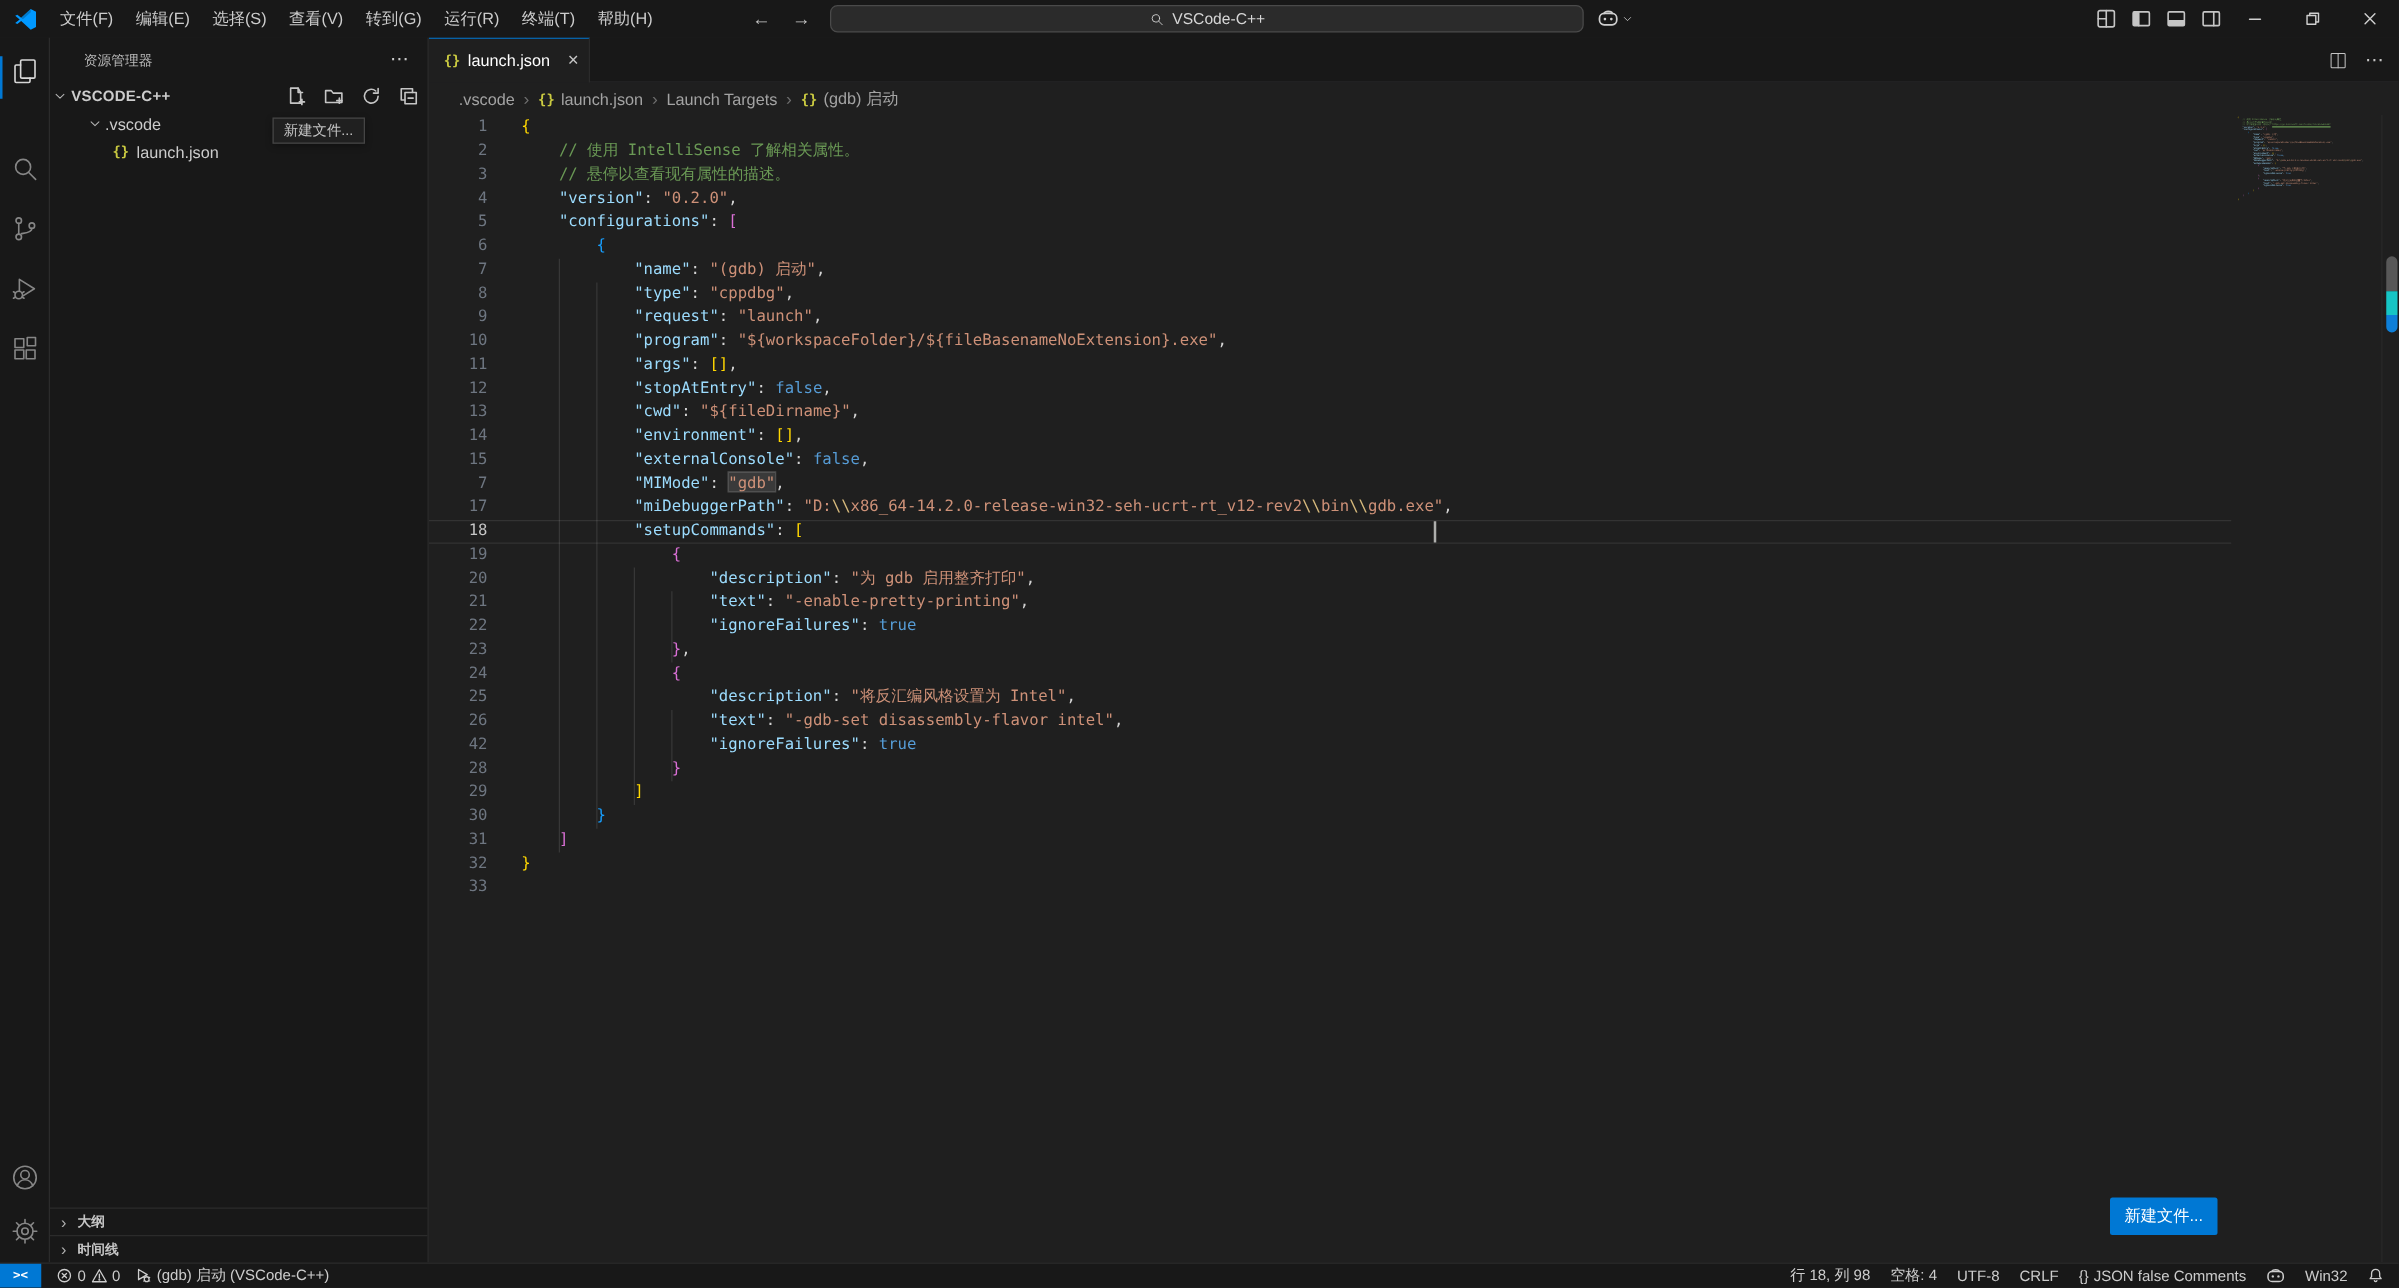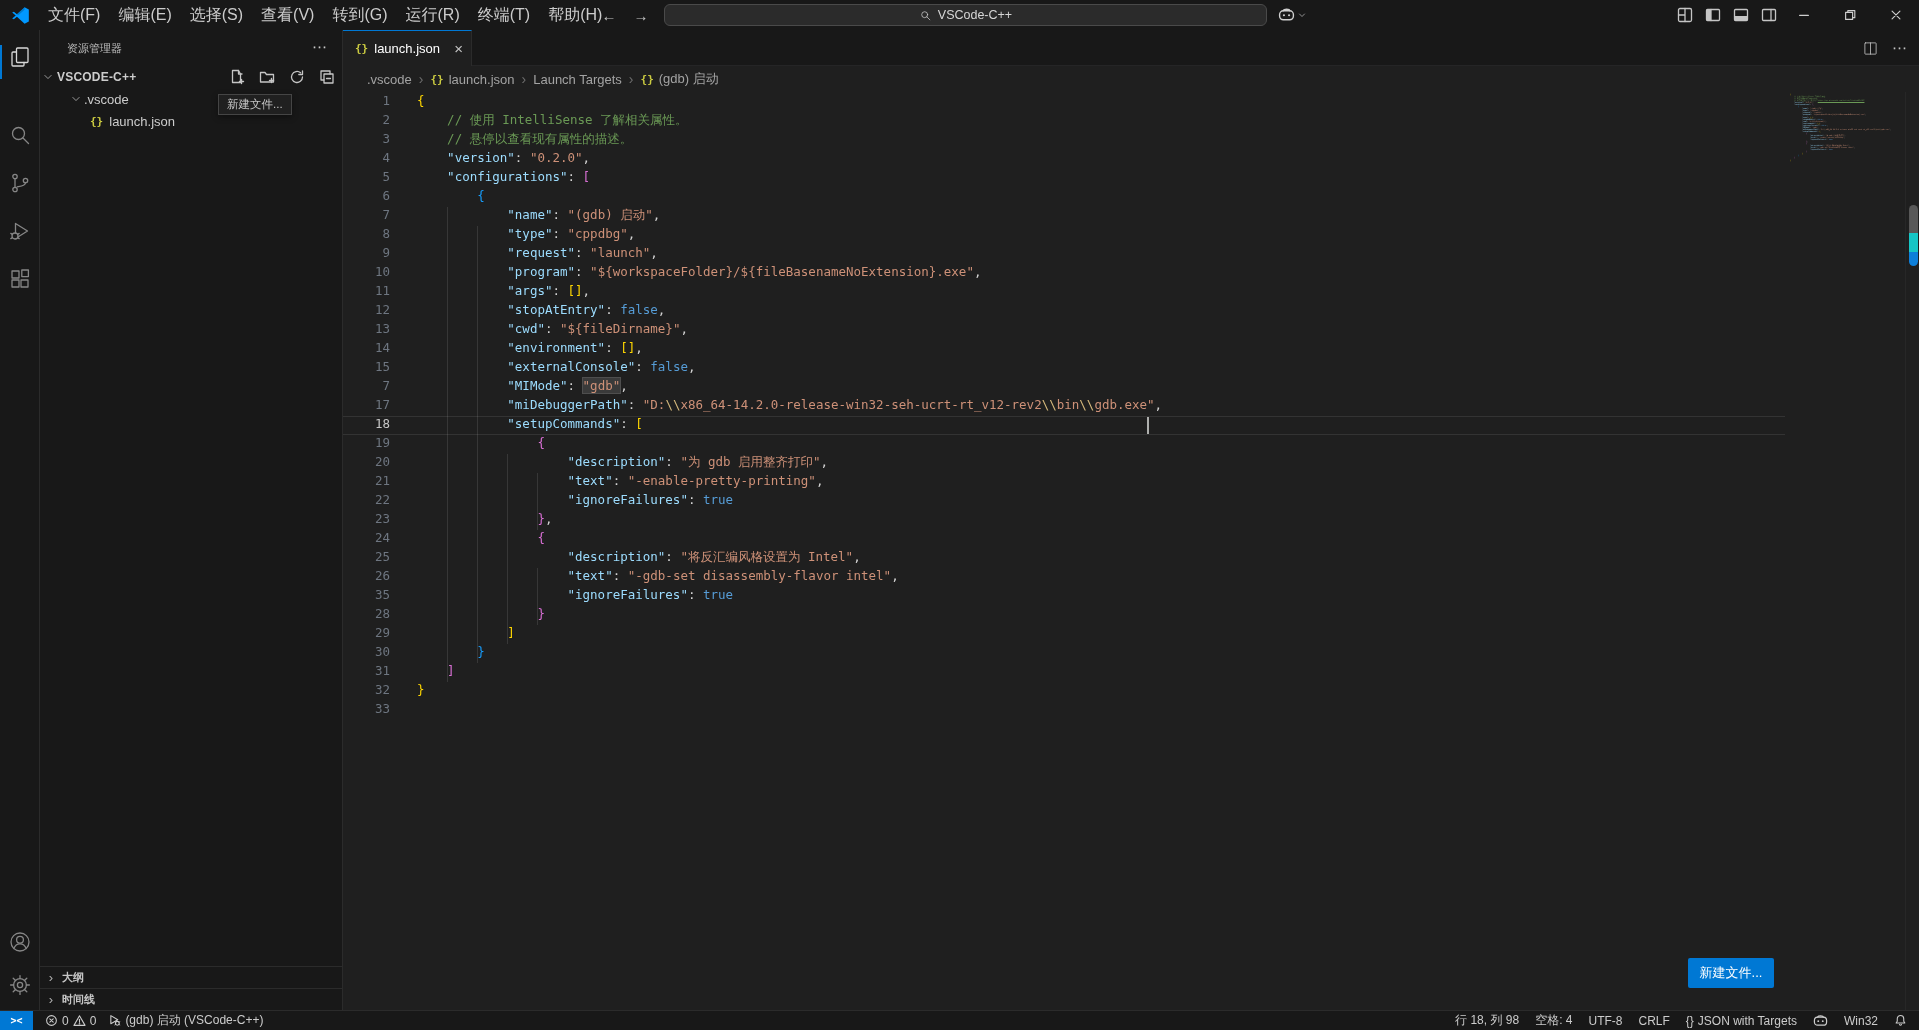--- a/index.html
+++ b/index.html
@@ -13,21 +13,21 @@
   html,body{width:1919px;height:1030px;overflow:hidden;background:var(--editor-bg);
     font-family:"Liberation Sans",sans-serif;color:var(--text)}
   .window{position:relative;width:1919px;height:1030px;background:var(--editor-bg)}
   svg{display:block}
   .ico{stroke:currentColor;fill:none;stroke-width:1.3;stroke-linecap:round;stroke-linejoin:round}
 
   
   .titlebar{position:absolute;left:0;top:0;width:1919px;height:30px;background:var(--panel-bg);
     display:flex;align-items:center;z-index:50}
   .vslogo{margin:0 10px 0 12px}
-  .menu-item{padding:0 9px;font-size:16px;color:var(--text);line-height:30px;cursor:default}
+  .menu-item{padding:0 9px;font-size:13px;color:var(--text);line-height:30px;cursor:default}
   .nav-arrow{position:absolute;top:0;height:30px;width:26px;display:flex;align-items:center;justify-content:center;color:#c5c5c5;font-size:15px}
   .nav-back{left:596px}.nav-fwd{left:628px}
   .searchbox{position:absolute;left:664px;top:4px;width:603px;height:22px;background:#2b2b2b;
     border:1px solid #4a4a4a;border-radius:6px;display:flex;align-items:center;justify-content:center;
     gap:6px;font-size:12.5px;color:#d6d6d6}
   .copilot-tb{position:absolute;left:1278px;top:6px;display:flex;align-items:center;gap:3px;color:#cfcfcf}
   .layout-group{position:absolute;right:142px;top:0;height:30px;display:flex;align-items:center;gap:12px;color:#c5c5c5}
   .win-controls{position:absolute;right:0;top:0;height:30px;display:flex}
   .win-btn{width:46px;height:30px;display:flex;align-items:center;justify-content:center;color:#cfcfcf}
 
@@ -376,21 +376,21 @@
           <div class="ln">17</div>
           <div class="ln cur">18</div>
           <div class="ln">19</div>
           <div class="ln">20</div>
           <div class="ln">21</div>
           <div class="ln">22</div>
           <div class="ln">23</div>
           <div class="ln">24</div>
           <div class="ln">25</div>
           <div class="ln">26</div>
-          <div class="ln">35</div>
+          <div class="ln">42</div>
           <div class="ln">28</div>
           <div class="ln">29</div>
           <div class="ln">30</div>
           <div class="ln">31</div>
           <div class="ln">32</div>
           <div class="ln">33</div>
         </div>
       <div class="code-content">
           <div class="cl"><span class="tk-y">{</span></div>
           <div class="cl"><span class="tk-c">    // 使用 IntelliSense 了解相关属性。</span></div>
@@ -510,21 +510,21 @@
           <span>空格: 4</span>
         </div>
       <div class="sb-item">
           <span>UTF-8</span>
         </div>
       <div class="sb-item">
           <span>CRLF</span>
         </div>
       <div class="sb-item">
         <span>{}</span>
-        <span>JSON with Targets</span>
+        <span>JSON false Comments</span>
       </div>
       <div class="sb-item">
         <svg class="ico" width="15" height="15" viewBox="0 0 16 16">
             <rect x="1.5" y="4.5" width="13" height="8.5" rx="3.5"></rect>
             <circle cx="5.6" cy="8.7" r="1" fill="currentColor" stroke="none"></circle>
             <circle cx="10.4" cy="8.7" r="1" fill="currentColor" stroke="none"></circle>
             <path d="M5 4.5c0-2 6-2 6 0"></path>
           </svg>
       </div>
       <div class="sb-item">

